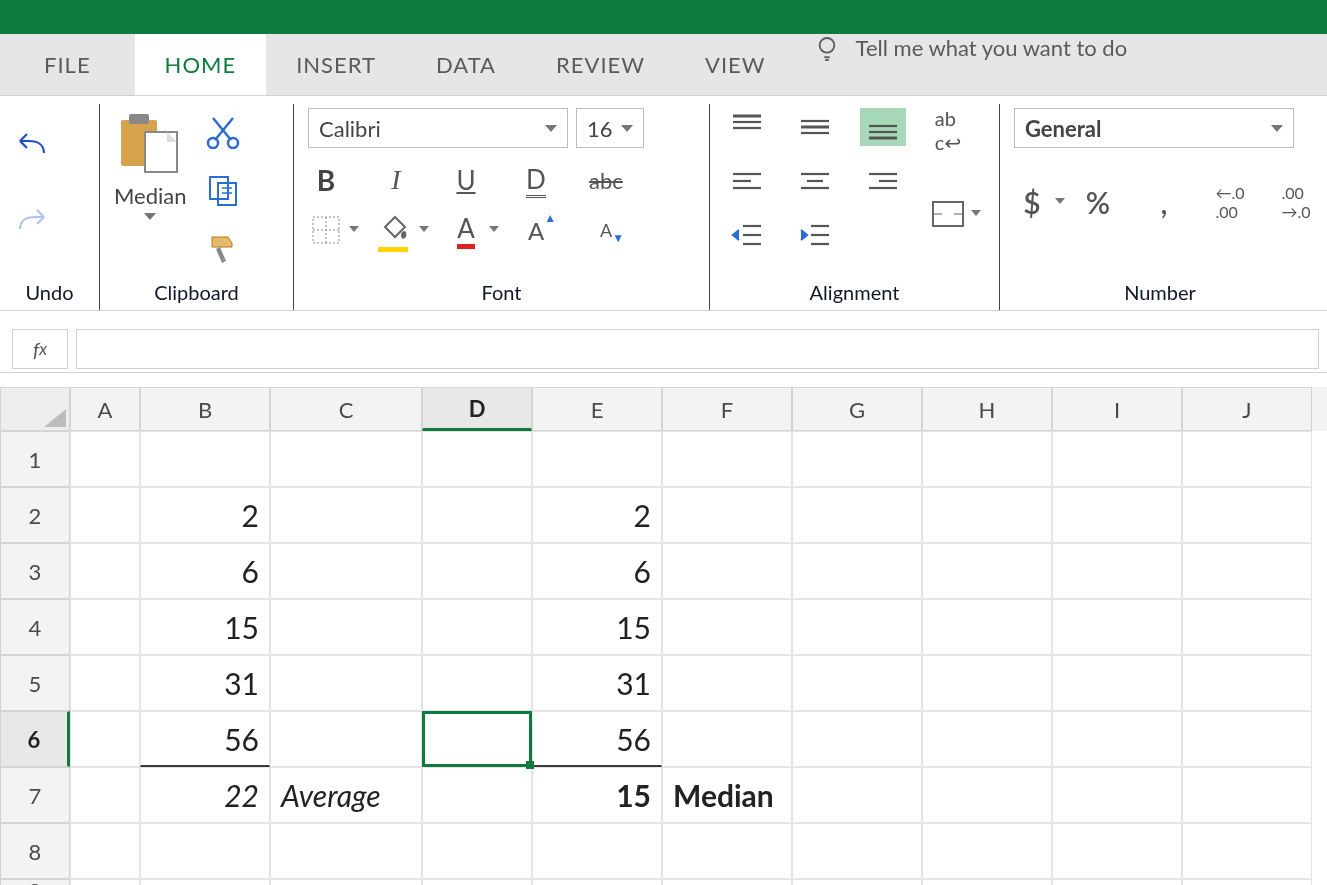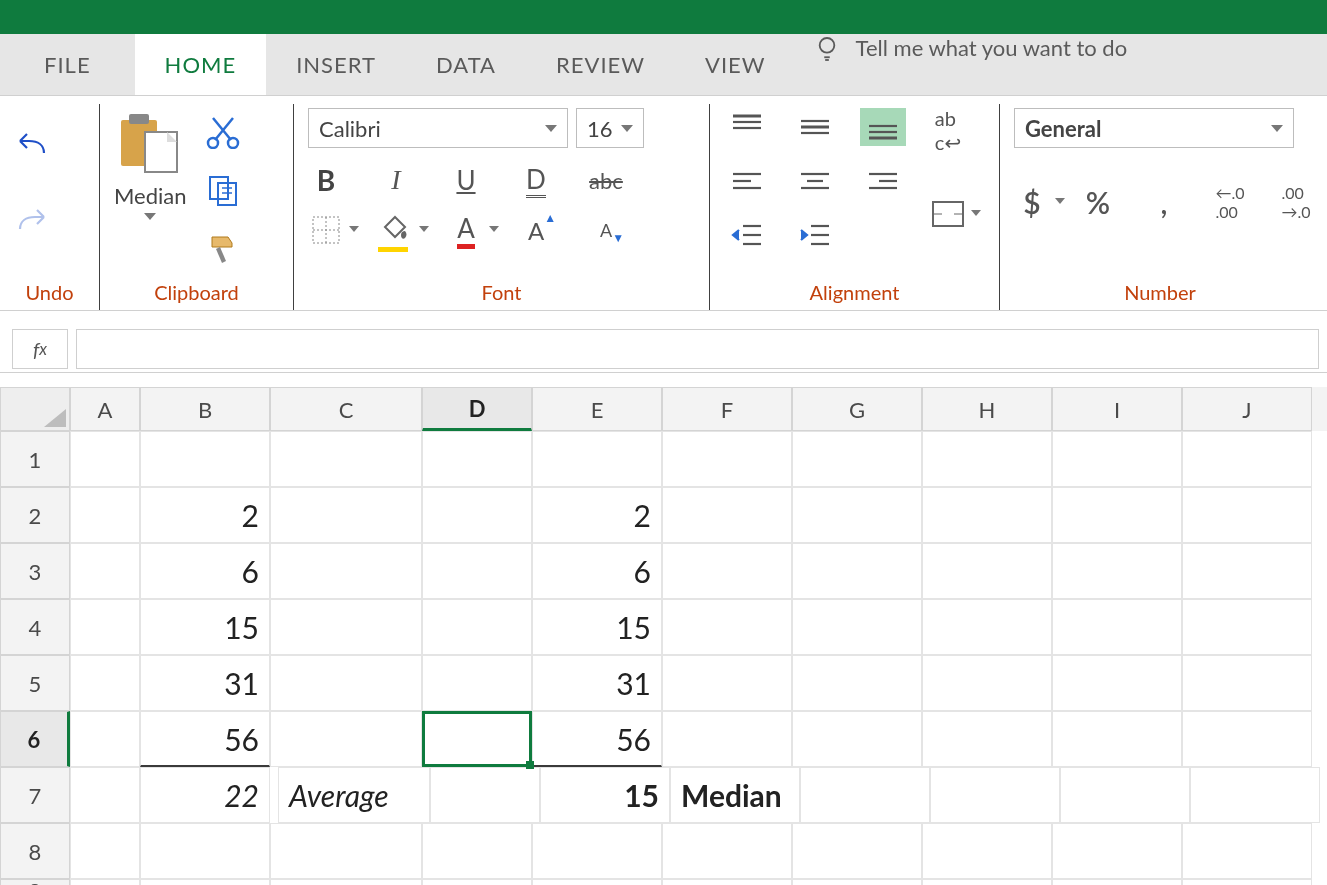--- a/index.html
+++ b/index.html
@@ -75,21 +75,21 @@
   .ribbon-group:last-child { border-right: none; }
   .group-body {
     flex: 1;
     display: flex;
     gap: 10px;
     align-items: flex-start;
   }
   .group-label {
     text-align: center;
     font-size: 20px;
-    color: #c2410c;
+    color: #0f172a;
     padding-top: 6px;
   }
 
   
   .undo-col {
     display:flex; flex-direction:column; gap:40px;
     align-items:center; padding-top:20px;
   }
 
   
@@ -594,21 +594,21 @@
       <div class="cell cG"></div>
       <div class="cell cH"></div>
       <div class="cell cI"></div>
       <div class="cell cJ"></div>
     </div>
 
     <div class="data-row rH">
       <div class="row-head">7</div>
       <div class="cell cA"></div>
       <div class="cell cB right italic">22</div>
-      <div class="cell cC left italic" style="overflow:visible;margin-left:8px;">Average</div>
+      <div class="cell cC left italic" style="overflow:visible;">Average</div>
       <div class="cell cD"></div>
       <div class="cell cE right bold">15</div>
       <div class="cell cF left bold" style="overflow:visible;">Median</div>
       <div class="cell cG"></div>
       <div class="cell cH"></div>
       <div class="cell cI"></div>
       <div class="cell cJ"></div>
     </div>
 
     <div class="data-row rH">

